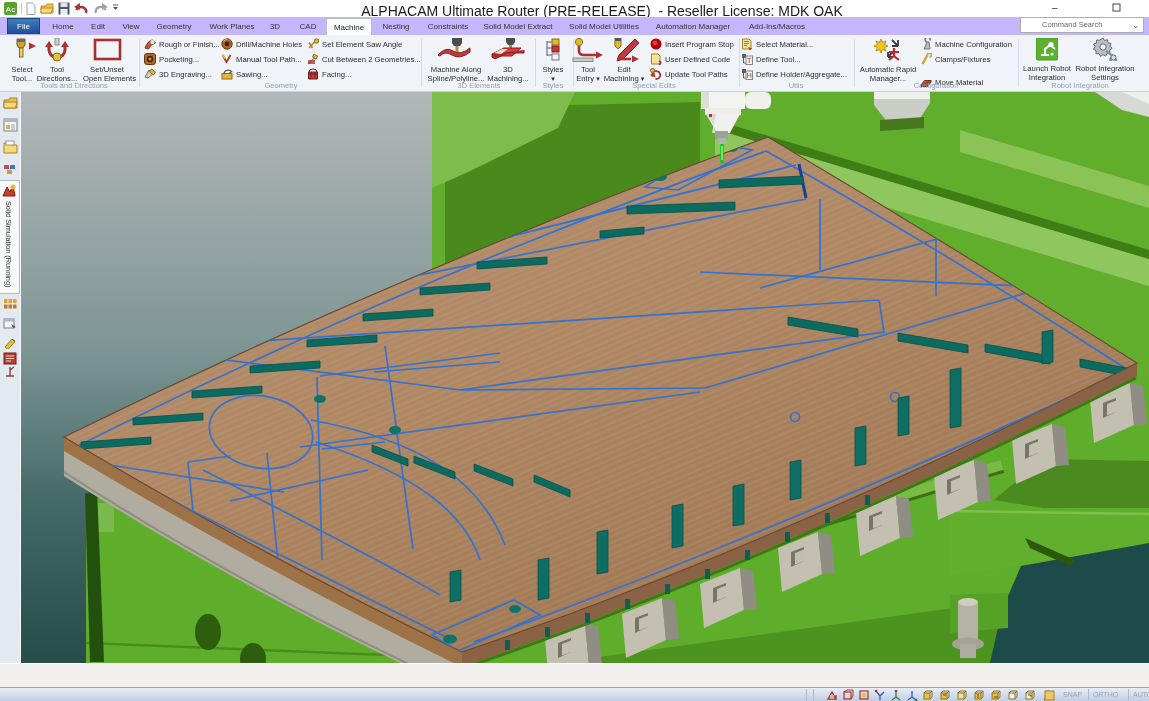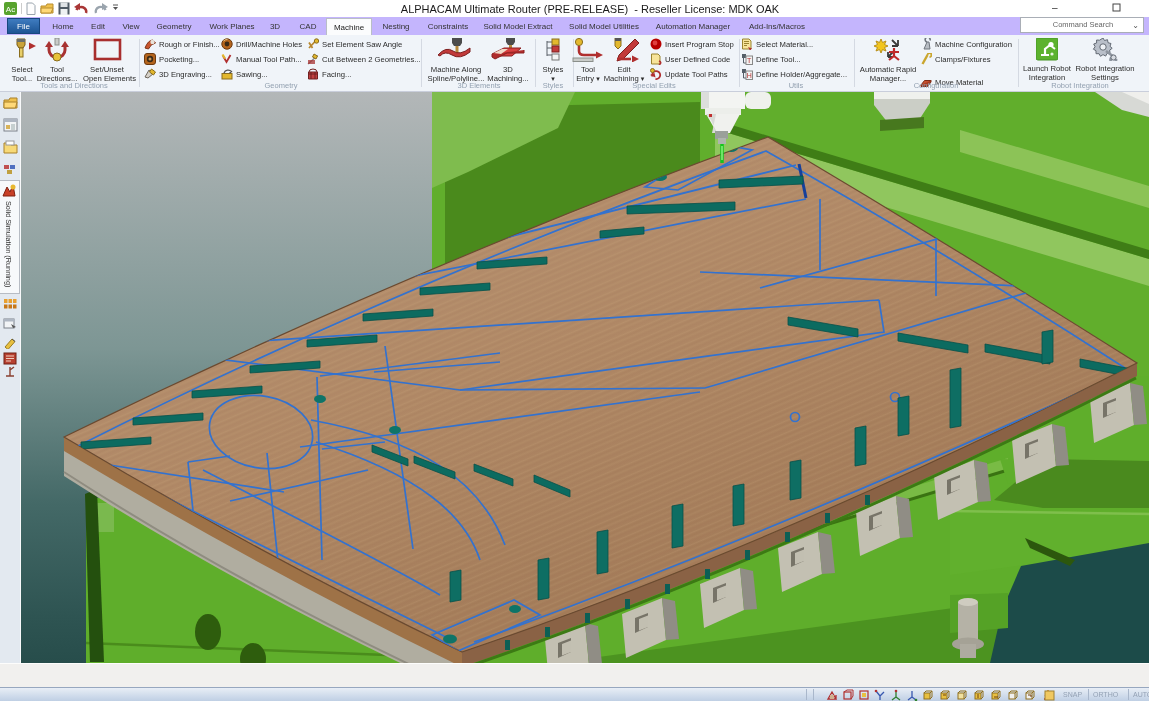--- a/index.html
+++ b/index.html
@@ -1,25 +1,25 @@
 <!DOCTYPE html>
 <html><head>
 <meta charset="utf-8">
 <style>
 html,body{margin:0;padding:0;width:1149px;height:701px;overflow:hidden;
  font-family:"Liberation Sans",sans-serif;background:#fff;}
 *{box-sizing:border-box;}
 #titlebar{position:absolute;left:0;top:0;width:1149px;height:17px;background:#ffffff;}
-#title-text{position:absolute;left:340px;top:3px;width:500px;text-align:center;font-size:11px;color:#1a1a1a;}
+#title-text{position:absolute;left:352px;top:3px;width:500px;text-align:center;font-size:14px;color:#1a1a1a;}
 #qat{position:absolute;left:4px;top:1px;height:15px;display:flex;align-items:center;gap:4px;}
 #tabs{position:absolute;left:0;top:17px;width:1149px;height:18px;background:#c4b5fd;}
 .tab{position:absolute;top:1px;height:17px;line-height:17px;font-size:8px;color:#333;text-align:center;}
 .tab.file{top:1px;height:16px;line-height:16px;background:linear-gradient(#3f7cc0,#1d5494);color:#fff;border:1px solid #17477e;}
 .tab.active{background:#fbfcfd;border:1px solid #b9bec6;border-bottom:none;color:#222;}
-#cmdsearch{position:absolute;left:1020px;top:0px;width:124px;height:16px;background:#fff;border:1px solid #a9aeb6;font-size:7.5px;color:#666;line-height:14px;padding-left:2px;text-align:center;}
+#cmdsearch{position:absolute;left:1020px;top:0px;width:124px;height:16px;background:#fff;border:1px solid #a9aeb6;font-size:7.5px;color:#666;line-height:14px;padding-left:21px;}
 #ribbon{position:absolute;left:0;top:35px;width:1149px;height:57px;background:#f0f4f9;border-bottom:1px solid #c9cedb;}
 .rsep{position:absolute;top:4px;height:48px;width:1px;background:#d4d9e2;}
 .rlabel{position:absolute;top:46px;font-size:7.5px;color:#93a1b1;text-align:center;white-space:nowrap;}
 .bigbtn{position:absolute;top:1px;text-align:center;font-size:7.7px;color:#2b2b2b;line-height:9px;white-space:nowrap;}
 .bigbtn .bicon{display:block;margin:2px auto 3px auto;}
 .smitem{position:absolute;font-size:7.7px;color:#2b2b2b;white-space:nowrap;display:flex;align-items:center;gap:3px;height:12px;}
 #mainarea{position:absolute;left:0;top:92px;width:1149px;height:571px;background:#e7ebf1;}
 #sidebar{position:absolute;left:0;top:0;width:21px;height:571px;background:#e3e9f0;border-right:1px solid #f8f9fa;}
 #viewport{position:absolute;left:21px;top:0;width:1128px;height:571px;}
 #cmdstrip{position:absolute;left:0;top:663px;width:1149px;height:24px;background:#f1f0ee;border-top:1px solid #fdfdfc;}

